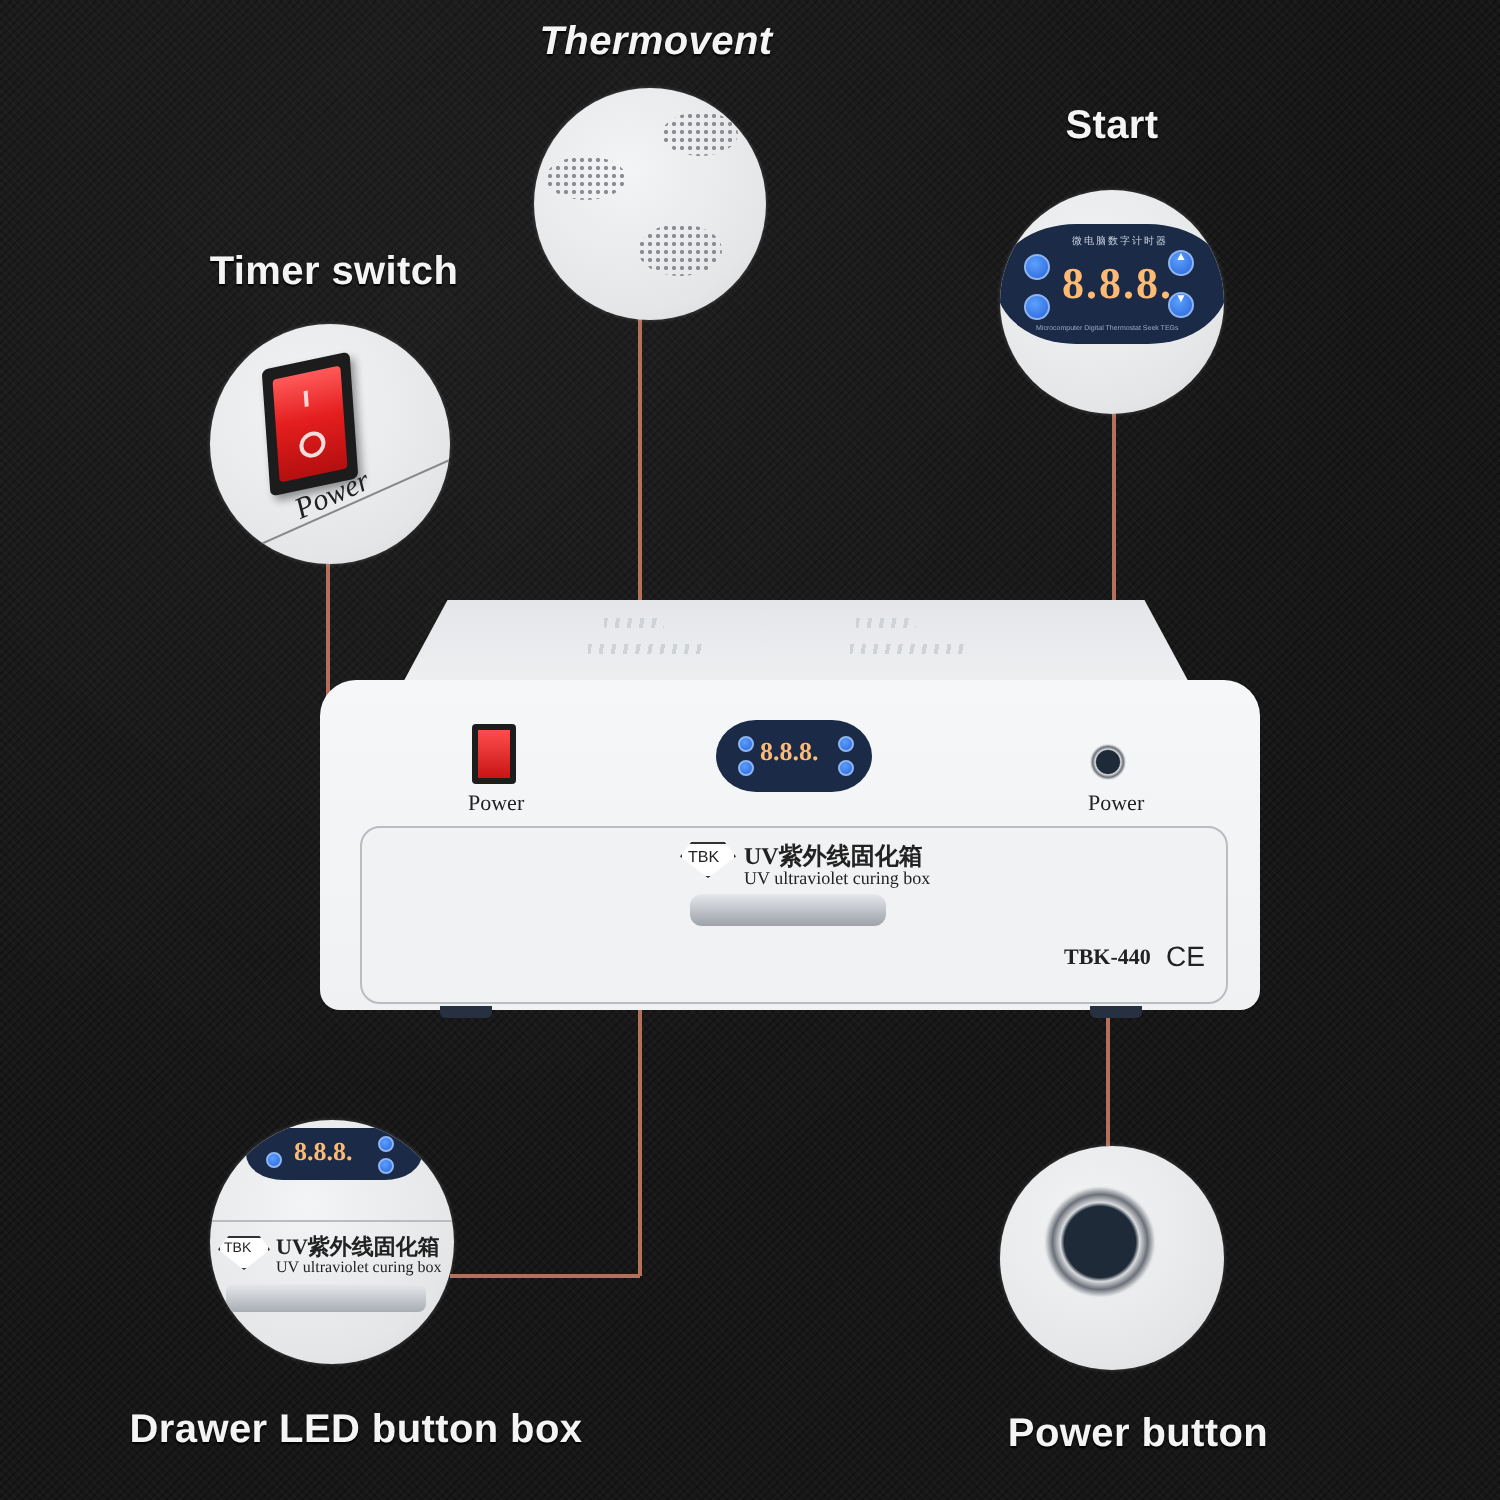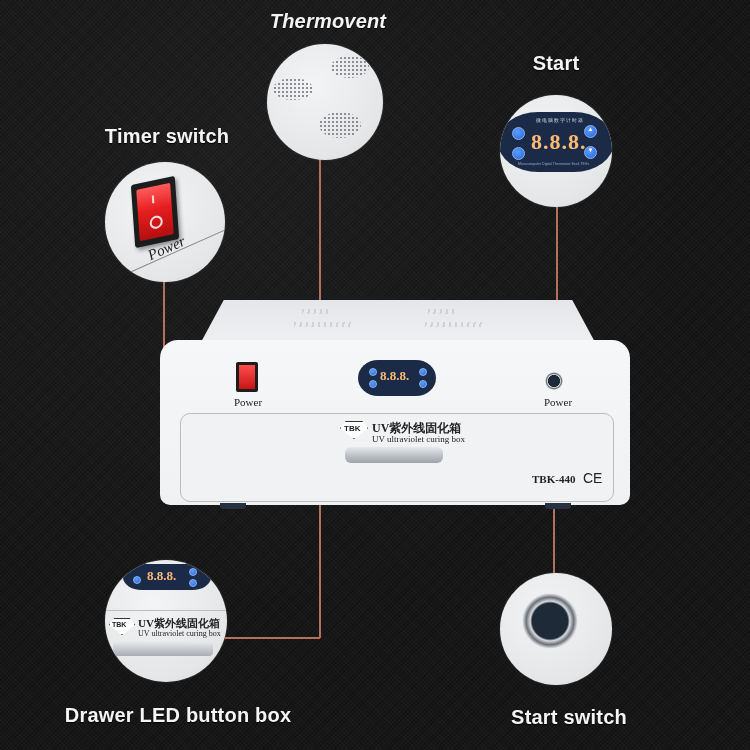--- a/index.html
+++ b/index.html
@@ -58,32 +58,32 @@
   .handle{position:absolute;left:345px;top:447px;width:98px;height:16px;border-radius:6px;
     background:linear-gradient(180deg,#e6e8eb 0%,#b9bdc3 60%,#9ea3aa 100%);}
   .foot{position:absolute;top:503px;width:26px;height:6px;background:#273040;border-radius:0 0 3px 3px;}
   .serif{font-family:"Liberation Serif",serif;}
   .mini-switch{position:absolute;left:236px;top:362px;width:22px;height:30px;background:#1d1d1d;border-radius:2px;}
   .mini-switch .r{position:absolute;left:3px;top:3px;width:16px;height:24px;background:linear-gradient(180deg,#ff4d4d,#c81414);}
   .start-btn{position:absolute;border-radius:50%;
     background:radial-gradient(circle,#1e2a38 0 45%,#d8dadd 50%,#6c7079 60%,#eceef0 70%,#3a3f48 80%,#c9ccd0 90%);}
   .tbk-logo{position:absolute;border:1.5px solid #333;transform:rotate(0deg);
     clip-path:polygon(0 40%,20% 0,80% 0,100% 40%,50% 100%);background:#fff;}
-  .tbk-text{position:absolute;font-weight:bold;color:#222;font-size:8px;}
+  .tbk-text{position:absolute;font-weight:normal;color:#222;font-size:8px;}
 </style>
 </head>
 <body>
 
 <div class="bg"></div>
 
 <div class="callout-title" style="left:328px;top:10px;font-style:italic;">Thermovent</div>
 <div class="callout-title" style="left:556px;top:52px;">Start</div>
 <div class="callout-title" style="left:167px;top:125px;">Timer switch</div>
 <div class="callout-title" style="left:178px;top:704px;">Drawer LED button box</div>
-<div class="callout-title" style="left:569px;top:706px;">Start switch</div>
+<div class="callout-title" style="left:569px;top:706px;">Power button</div>
 
 <div class="line v" style="left:163px;top:282px;height:100px;"></div>
 <div class="line h" style="left:163px;top:381px;width:82px;"></div>
 <div class="line v" style="left:319px;top:153px;height:174px;"></div>
 <div class="line v" style="left:556px;top:207px;height:158px;"></div>
 <div class="line h" style="left:425px;top:364px;width:132px;"></div>
 <div class="line v" style="left:319px;top:440px;height:198px;"></div>
 <div class="line h" style="left:225px;top:637px;width:95px;"></div>
 <div class="line v" style="left:553px;top:395px;height:178px;"></div>
 

